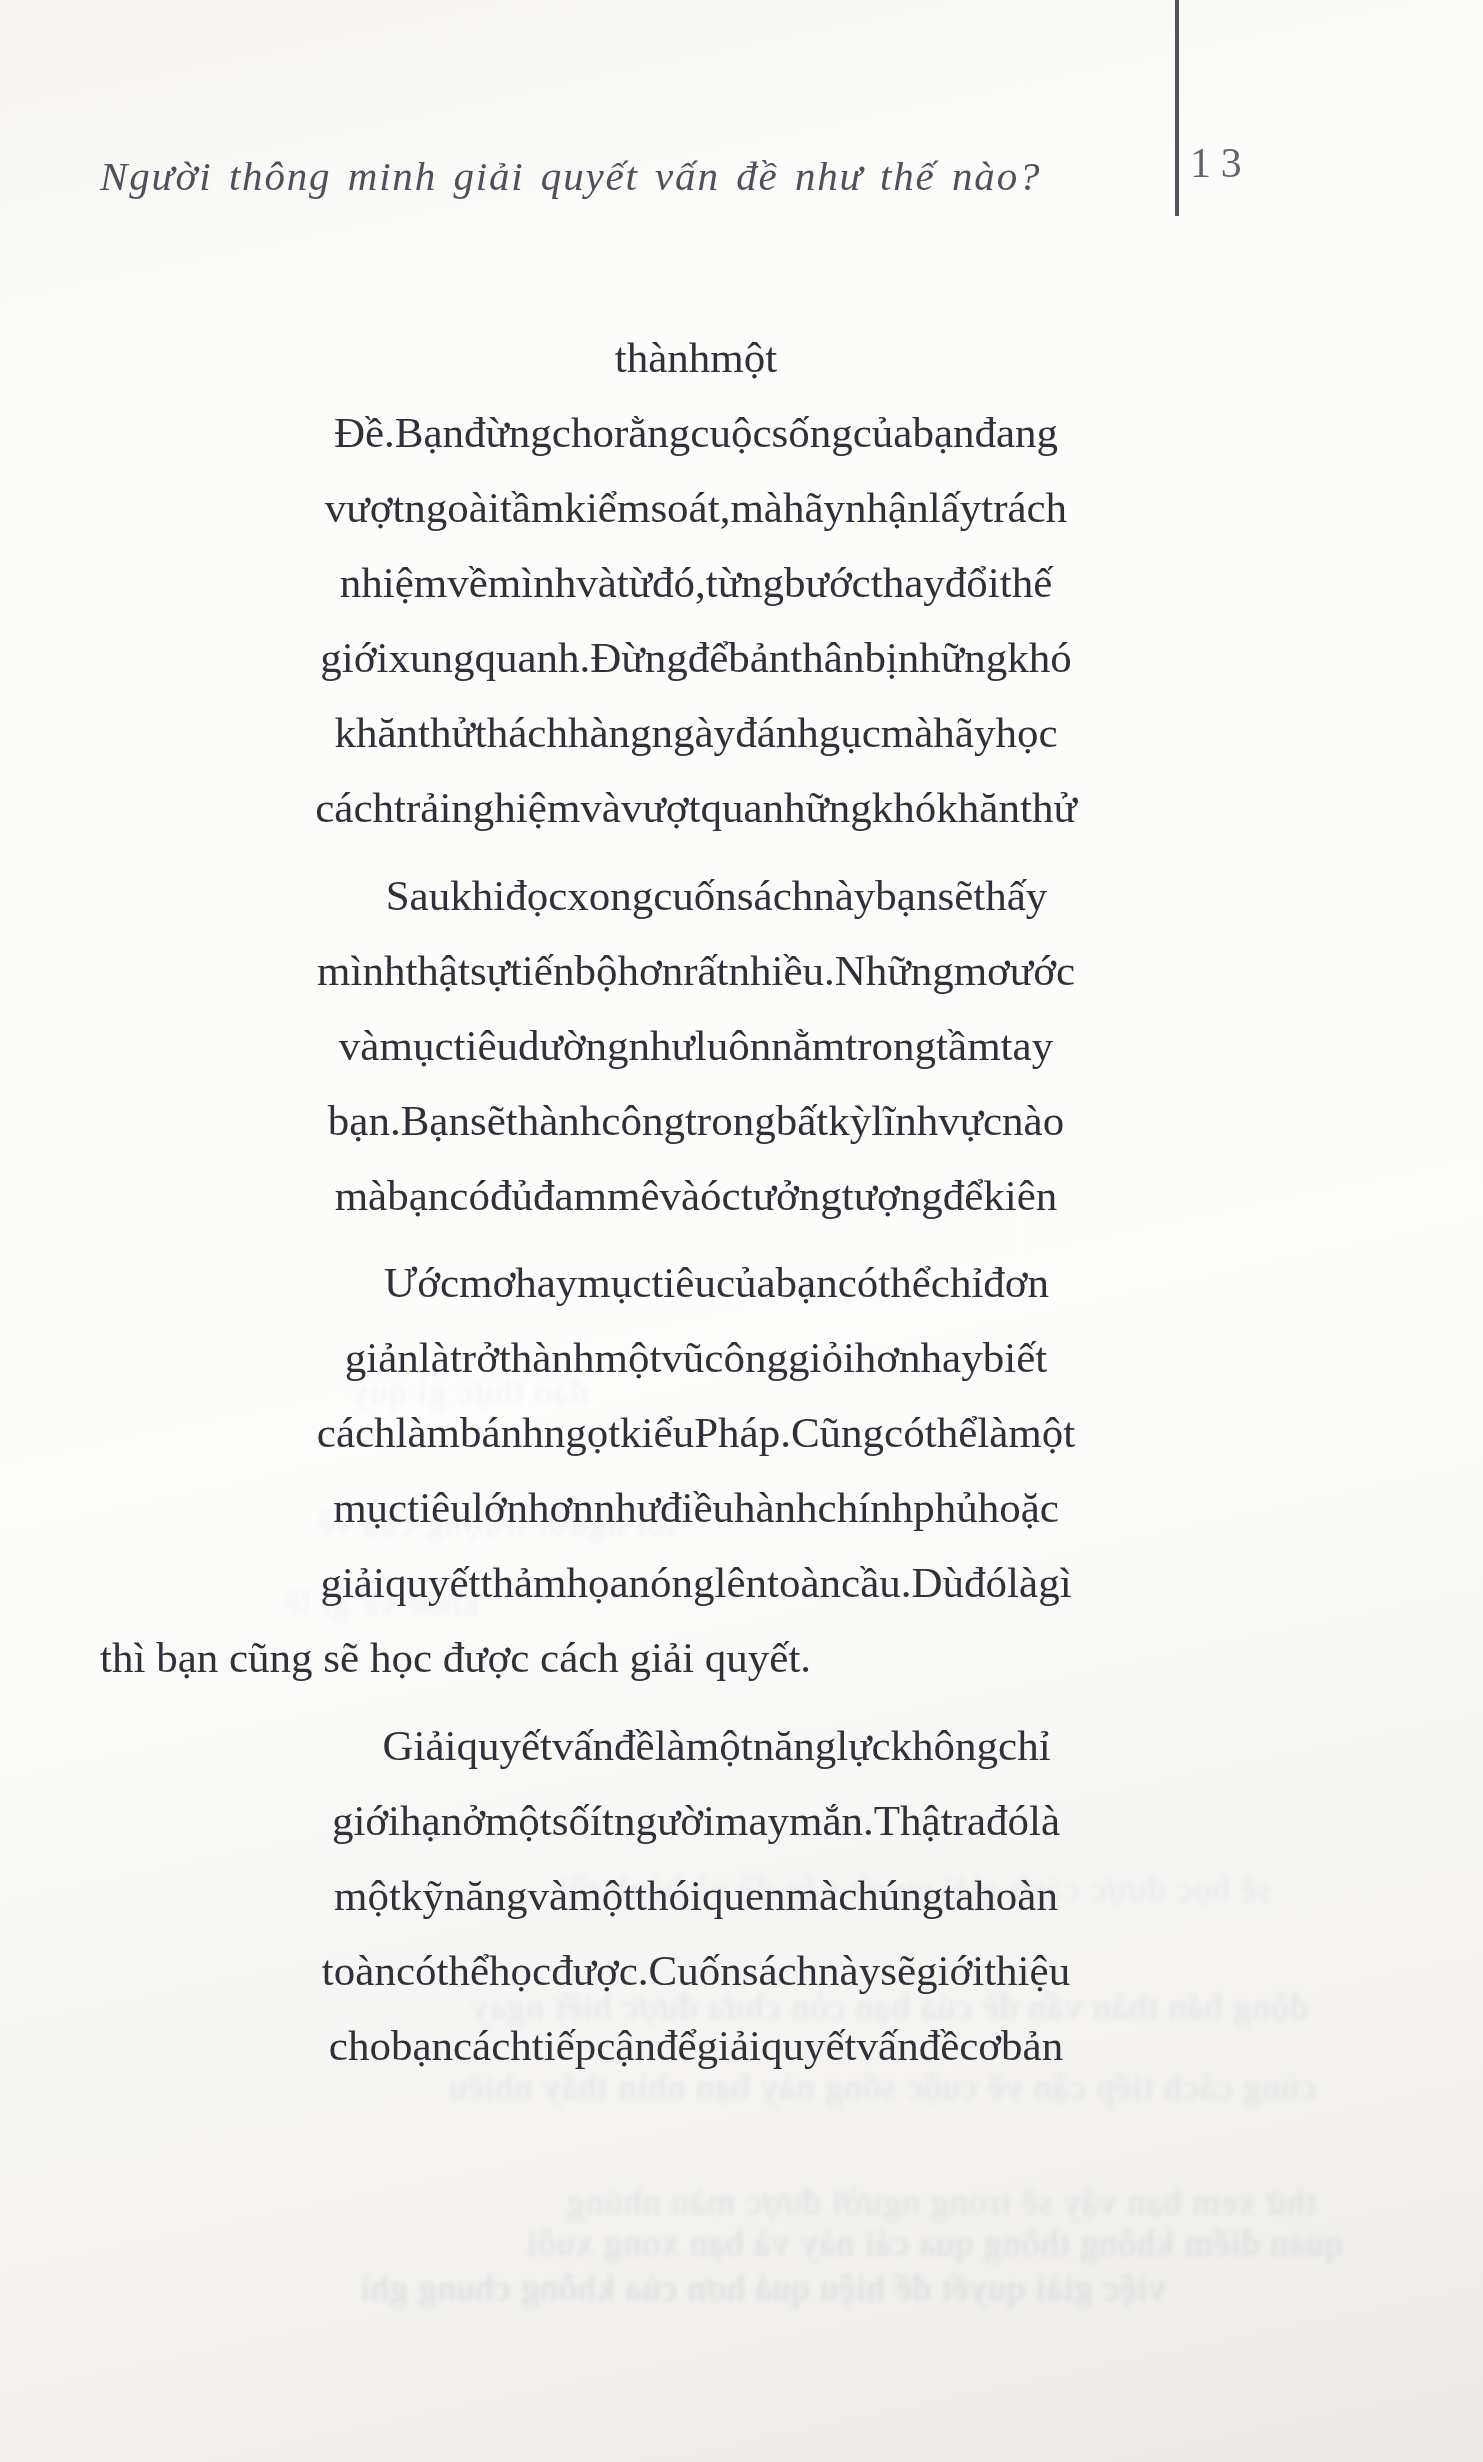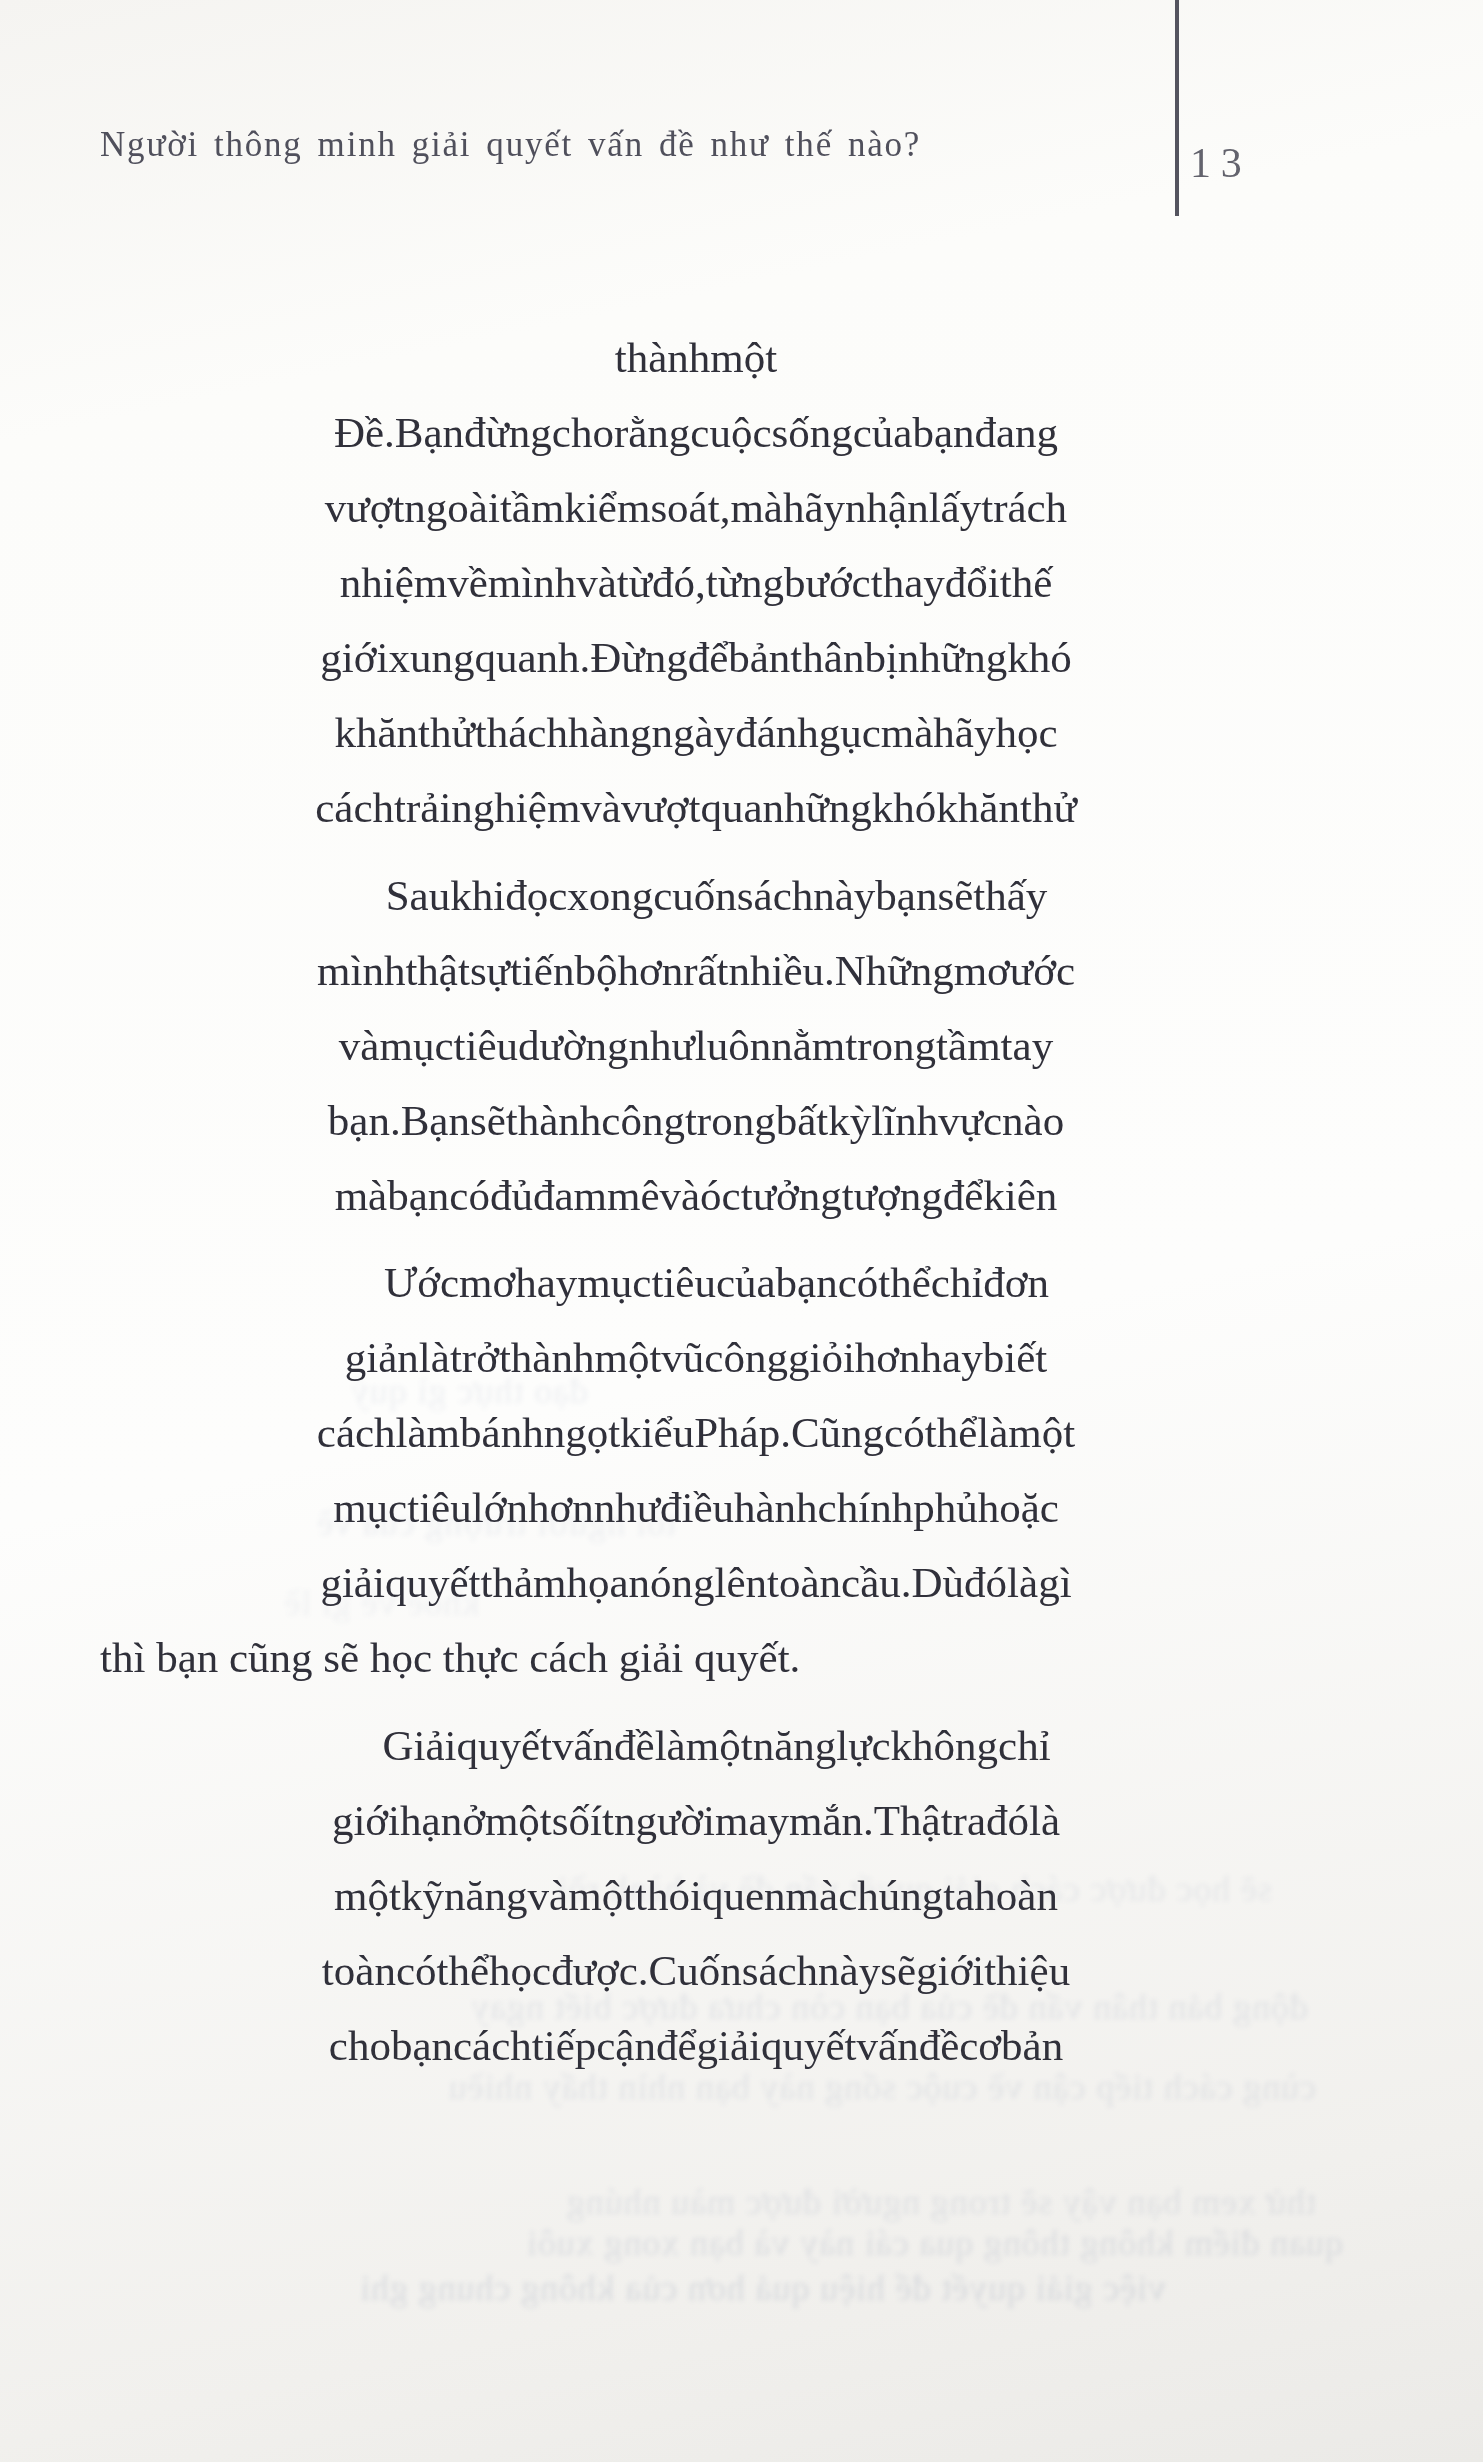--- a/index.html
+++ b/index.html
@@ -6,23 +6,23 @@
   #page{
     position:relative;
     width:1484px;height:2462px;
     margin:0 auto;
     background:linear-gradient(168deg,#f5f4f1 0%,#fcfcfa 16%,#fdfdfc 55%,#f1f0ed 88%,#ebeae7 100%);
     overflow:hidden;
     font-family:"Liberation Serif","DejaVu Serif",serif;
   }
   
   #running-title{
-    position:absolute;left:100px;top:125px;
-    font-size:35px;letter-spacing:1.8px;word-spacing:4.4px;
-    color:#50505c;white-space:nowrap;
+    position:absolute;left:100px;top:152px;
+    font-size:41px;letter-spacing:1.8px;word-spacing:4.4px;
+    color:#50505c;white-space:nowrap;font-style:italic;
   }
   #header-divider{
     position:absolute;left:1175px;top:0;
     width:3.6px;height:216px;background:#54545f;
   }
   #page-number{
     position:absolute;left:1190px;top:139px;
     font-size:42px;letter-spacing:9.8px;color:#63636d;
   }
   
@@ -275,21 +275,21 @@
           <span>họa</span>
           <span>nóng</span>
           <span>lên</span>
           <span>toàn</span>
           <span>cầu.</span>
           <span>Dù</span>
           <span>đó</span>
           <span>là</span>
           <span>gì</span>
         </div>
-        <div class="line">thì bạn cũng sẽ học thực cách giải quyết.</div>
+        <div class="line">thì bạn cũng sẽ học được cách giải quyết.</div>
       </div>
       <div class="para">
         <div class="line just indent">
           <span>Giải</span>
           <span>quyết</span>
           <span>vấn</span>
           <span>đề</span>
           <span>là</span>
           <span>một</span>
           <span>năng</span>

